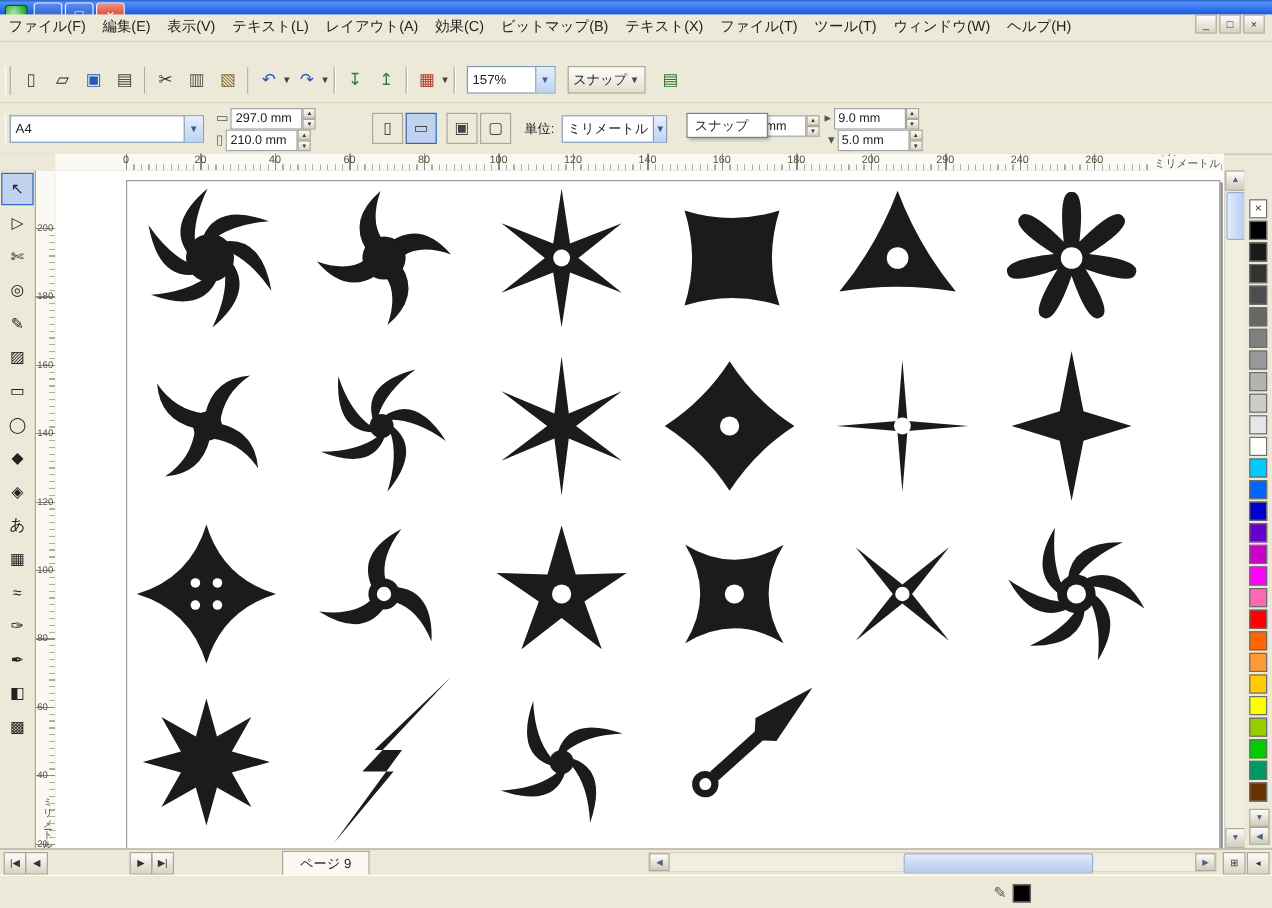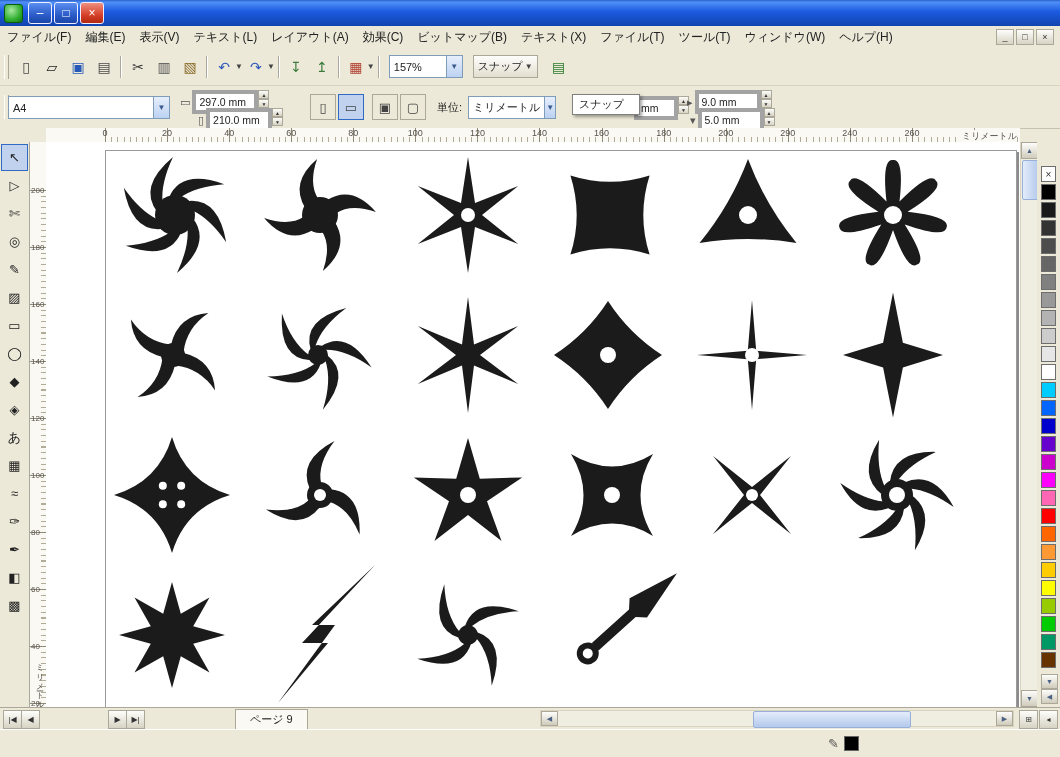--- a/index.html
+++ b/index.html
@@ -11,22 +11,22 @@
   .app-icon{width:17px;height:17px;margin:0 5px 0 4px;border-radius:3px;border:1px solid #0c5c0c;
     background:radial-gradient(circle at 38% 32%,#a8e8a0,#2fae2f 60%,#187018);} 
   .title-text{color:#fff;font-weight:bold;font-size:13px;white-space:nowrap;overflow:hidden;flex:1;
     text-shadow:1px 1px 1px #123;}
   .win-btns{display:flex;gap:2px;margin-right:4px;}
   .wbtn{width:22px;height:20px;border-radius:3px;border:1px solid #eef;color:#fff;font-size:12px;
     display:flex;align-items:center;justify-content:center;
     background:linear-gradient(180deg,#5a8ef0,#2b5cc8 60%,#1b46a8);cursor:default;}
   .wbtn.close{background:linear-gradient(180deg,#f09080,#d64028 60%,#b02810);}
   
-  .menubar{position:absolute;left:0;top:26px;width:100%;height:22px;background:#ece9d8;
-    border-bottom:1px solid #d8d4c0;display:flex;align-items:center;}
+  .menubar{position:absolute;left:0;top:12px;width:100%;height:22px;background:#ece9d8;
+    border-bottom:1px solid #d8d4c0;display:flex;align-items:flex-start;}
   .menu-item{padding:2px 7px;font-size:12px;}
   .doc-btns{margin-left:auto;display:flex;gap:2px;margin-right:6px;}
   .dbtn{width:16px;height:14px;border:1px solid #aca899;background:linear-gradient(#fdfdfb,#d7d3c3);
     font-size:9px;display:flex;align-items:center;justify-content:center;color:#333;}
   
   .toolbar{position:absolute;left:0;top:48px;width:100%;height:38px;background:#ece9d8;
     border-bottom:1px solid #d8d4c0;display:flex;align-items:center;padding-left:2px;box-sizing:border-box;}
   .grip{width:3px;height:24px;border-left:1px solid #fff;border-right:1px solid #aca899;margin:0 4px 0 2px;}
   .tbtn{width:24px;height:24px;display:flex;align-items:center;justify-content:center;font-size:14px;border:1px solid transparent;}
   .tsep{width:1px;height:22px;background:#aca899;border-right:1px solid #fff;margin:0 3px;}
@@ -35,21 +35,21 @@
   .combo .cval{padding:0 4px;flex:1;white-space:nowrap;}
   .combo .carr{width:15px;height:100%;background:linear-gradient(#e6eefc,#bcd2f2);border-left:1px solid #7f9db9;
     color:#3a5a8c;font-size:8px;display:flex;align-items:center;justify-content:center;}
   .flatdd{height:21px;border:1px solid #aca899;background:linear-gradient(#fdfdfb,#e3dfcf);display:flex;
     align-items:center;font-size:11px;padding:0 4px;gap:4px;margin-left:10px;}
   
   .propbar{position:absolute;left:0;top:86px;width:100%;height:42px;background:#ece9d8;
     border-bottom:1px solid #c6c2ae;}
   .pb{position:absolute;}
   .picon{font-size:11px;color:#555;margin-right:2px;}
-  .pfield{display:inline-flex;align-items:center;background:#fff;border:4px solid #a3a3a3;height:16px;
+  .pfield{display:inline-flex;align-items:center;background:#fff;border:1px solid #a3a3a3;height:16px;
     font-size:10.5px;padding:0 3px;min-width:52px;}
   .spincol{display:inline-flex;flex-direction:column;width:11px;height:18px;vertical-align:top;}
   .spincol span{flex:1;border:1px solid #aca899;background:linear-gradient(#fdfdfb,#d7d3c3);font-size:5px;
     display:flex;align-items:center;justify-content:center;color:#333;}
   .sqbtn{width:24px;height:24px;border:1px solid #aca899;background:#ece9d8;display:inline-flex;
     align-items:center;justify-content:center;font-size:13px;color:#444;}
   .sqbtn.active{background:#c1d2ee;border-color:#316ac5;}
   .snap-popup{background:#fff;border:1px solid #808080;box-shadow:2px 2px 3px rgba(0,0,0,.35);
     font-size:11px;display:flex;align-items:center;padding:0 6px;height:19px;z-index:5;}
   .pblabel{font-size:11px;}
@@ -183,21 +183,21 @@
     <div class="combo pb" style="left:8px;top:10px;width:160px">
       <span class="cval">A4</span>
       <span class="carr">▼</span>
     </div>
     <div class="pb" style="left:180px;top:4px">
       <span class="picon">▭</span><span class="pfield">297.0 mm</span><span class="spincol">
           <span>▲</span>
           <span>▼</span>
         </span>
     </div>
-    <div class="pb" style="left:198px;top:22px">
+    <div class="pb" style="left:180px;top:22px">
       <span class="picon">▯</span><span class="pfield">210.0 mm</span><span class="spincol">
           <span>▲</span>
           <span>▼</span>
         </span>
     </div>
     <div class="pb" style="left:310px;top:8px;display:flex;gap:2px">
       <span class="sqbtn">▯</span>
       <span class="sqbtn active">▭</span>
     </div>
     <div class="pb" style="left:372px;top:8px;display:flex;gap:2px">

